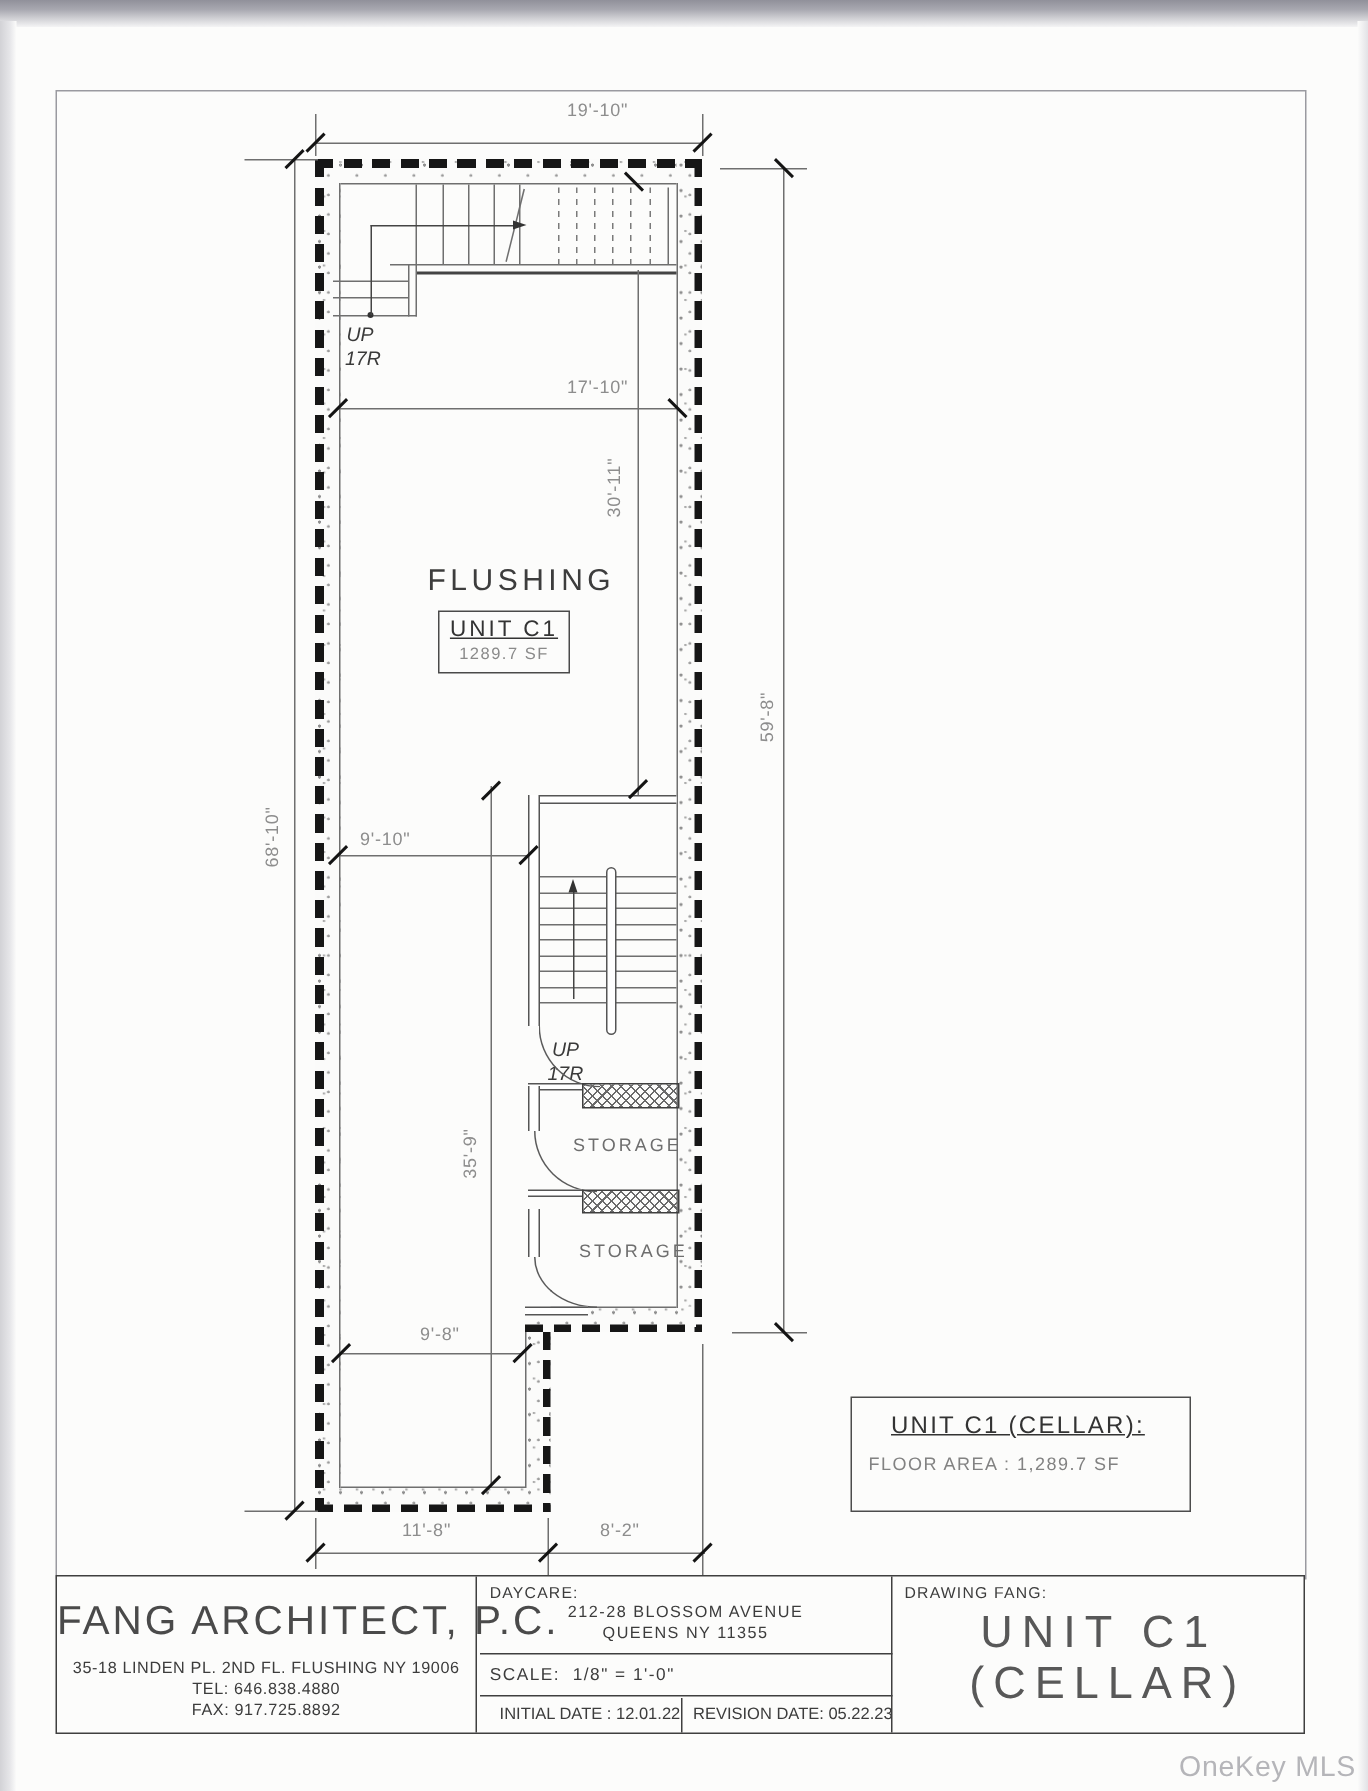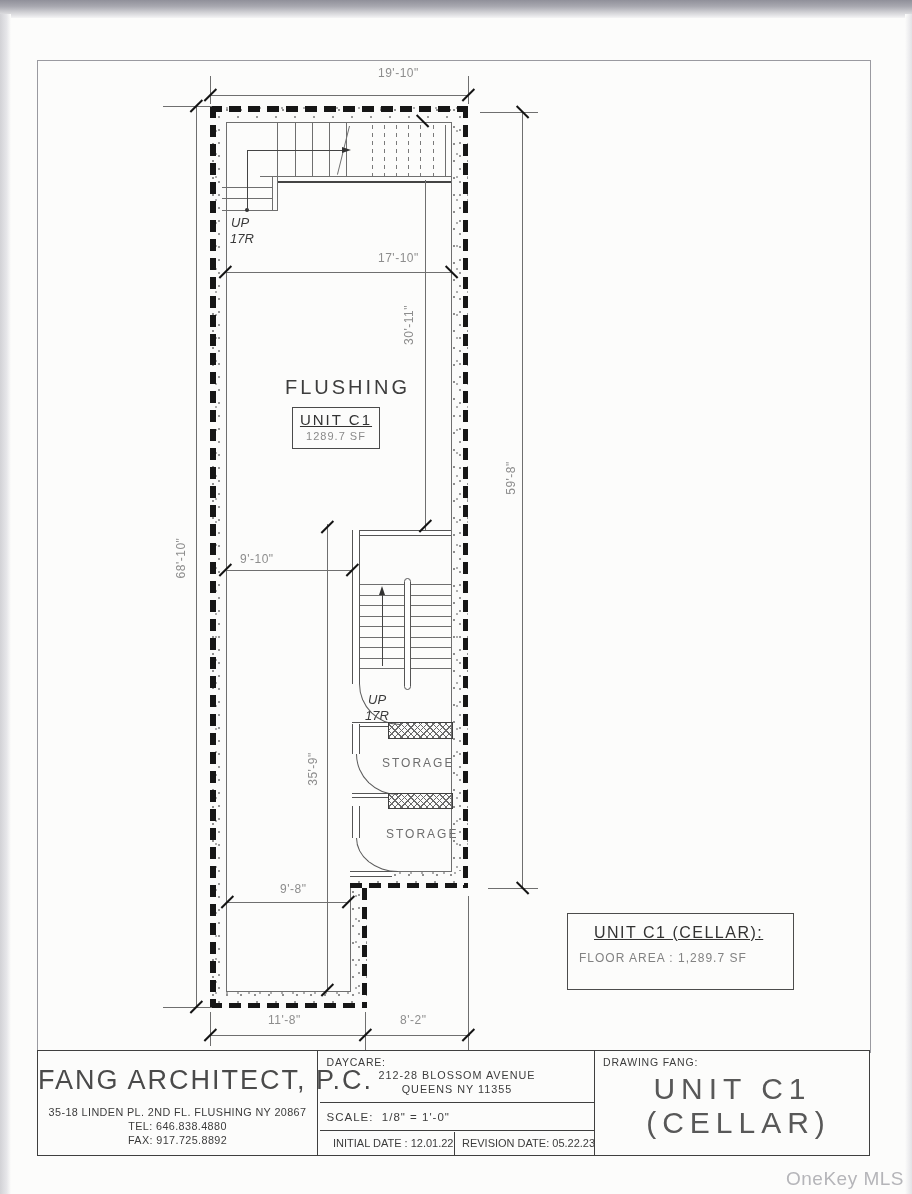--- a/index.html
+++ b/index.html
@@ -32,21 +32,21 @@
   .t1{transform:rotate(-45deg);} .t2{transform:rotate(45deg);}
   .dim{position:absolute;font-size:12px;color:#8d8d8d;letter-spacing:0.5px;white-space:nowrap;}
   .dimv{transform:translate(-50%,-50%) rotate(-90deg);}
   .lbl-it{position:absolute;font-size:13px;font-style:italic;color:#3a3a3a;white-space:nowrap;}
   .storage{position:absolute;font-size:12px;color:#6e6e6e;letter-spacing:2px;white-space:nowrap;}
   .handrail{position:absolute;background:#fff;border:1.2px solid #555;border-radius:4px;}
   .arrow-up{position:absolute;width:0;height:0;border-left:3.5px solid transparent;border-right:3.5px solid transparent;border-bottom:9px solid #333;}
   .arrow-right{position:absolute;width:0;height:0;border-top:3.5px solid transparent;border-bottom:3.5px solid transparent;border-left:9px solid #333;}
   .dot{position:absolute;width:4px;height:4px;border-radius:50%;background:#333;}
   
-  .infobox{position:absolute;border:1.5px solid #4c4c4c;background:#fcfcfb;}
+  .infobox{position:absolute;border:1.5px solid #4c4c4c;background:#fcfcfb;margin-top:18px;}
   .tb{position:absolute;border:1.5px solid #3f3f3f;background:#fcfcfb;}
   .tb .cell{position:absolute;box-sizing:border-box;}
   .tb-label{font-size:10.5px;color:#3c3c3c;letter-spacing:0.8px;}
   .firm-name{font-size:27px;color:#4a4a4a;letter-spacing:2px;white-space:nowrap;}
   .firm-addr{font-size:10.8px;color:#3c3c3c;letter-spacing:0.4px;white-space:nowrap;}
   .big-title{font-size:30px;color:#585858;letter-spacing:6px;white-space:nowrap;}
   .watermark{position:absolute;font-size:19px;color:#b5b5b9;letter-spacing:0.5px;}
 </style>
 </head>
 <body>
@@ -205,21 +205,21 @@
 
   <div class="infobox" style="left:567px;top:913px;width:225px;height:75px;">
     <div style="font-size:16px;letter-spacing:1.5px;color:#333;text-decoration:underline;margin:10px 0 0 26px;white-space:nowrap;">UNIT C1 (CELLAR):</div>
     <div style="font-size:12px;letter-spacing:1px;color:#828282;margin:9px 0 0 11px;white-space:nowrap;">FLOOR AREA : 1,289.7 SF</div>
   </div>
 
   <div class="tb" style="left:37px;top:1050px;width:831px;height:104px;">
 
     <div class="cell" style="left:0;top:0;width:280px;height:104px;border-right:1.5px solid #3f3f3f;">
       <div class="firm-name" style="text-align:center;margin-top:14px;">FANG ARCHITECT, P.C.</div>
-      <div class="firm-addr" style="text-align:center;margin-top:10px;">35-18 LINDEN PL. 2ND FL. FLUSHING NY 20867</div>
+      <div class="firm-addr" style="text-align:center;margin-top:10px;">35-18 LINDEN PL. 2ND FL. FLUSHING NY 19006</div>
       <div class="firm-addr" style="text-align:center;margin-top:2px;">TEL: 646.838.4880</div>
       <div class="firm-addr" style="text-align:center;margin-top:2px;">FAX: 917.725.8892</div>
     </div>
 
     <div class="cell" style="left:281.5px;top:0;width:275px;height:104px;border-right:1.5px solid #3f3f3f;">
       <div class="cell" style="left:0;top:0;width:275px;height:52px;border-bottom:1.5px solid #3f3f3f;">
         <div class="tb-label" style="margin:5px 0 0 7px;">DAYCARE:</div>
         <div class="firm-addr" style="text-align:center;margin-top:1px;letter-spacing:1px;">212-28 BLOSSOM AVENUE</div>
         <div class="firm-addr" style="text-align:center;margin-top:2px;letter-spacing:1px;">QUEENS NY 11355</div>
       </div>

